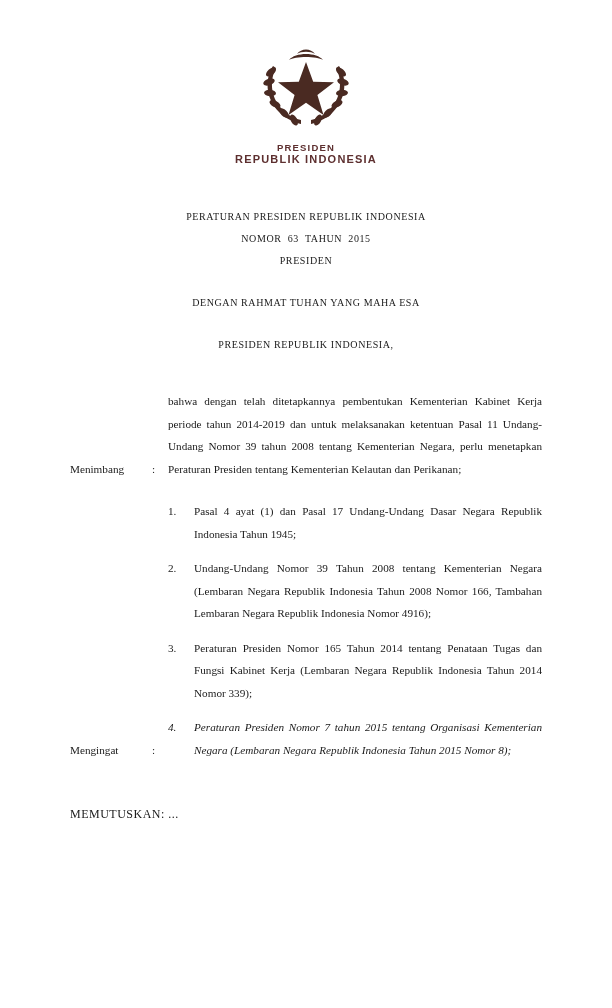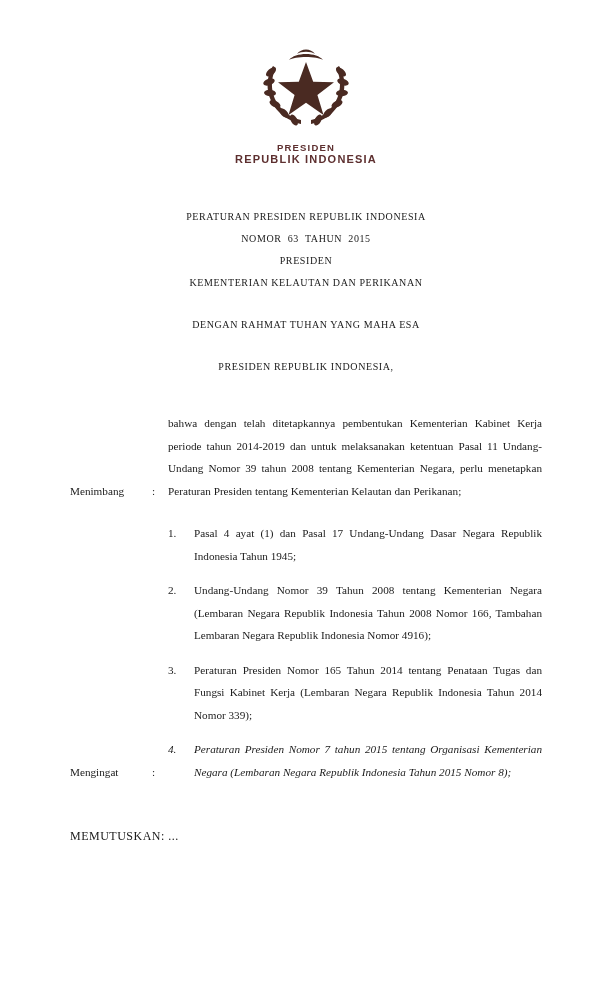--- a/index.html
+++ b/index.html
@@ -154,21 +154,20 @@
     <div class="emblem-caption">
       <span class="l1">PRESIDEN</span>
       <span class="l2">REPUBLIK INDONESIA</span>
     </div>
   </div>
 
   <div class="title-block">
     <div>PERATURAN PRESIDEN REPUBLIK INDONESIA</div>
     <div>NOMOR  63  TAHUN  2015</div>
     <div>PRESIDEN</div>
-    <div>KEMENTERIAN KELAUTAN DAN PERIKANAN</div>
     <div class="title-gap"></div>
     <div>DENGAN RAHMAT TUHAN YANG MAHA ESA</div>
     <div class="title-gap"></div>
     <div>PRESIDEN REPUBLIK INDONESIA,</div>
   </div>
 
   <div class="content">
 
     <div class="clause">
       <div class="clause-label">Menimbang</div>

